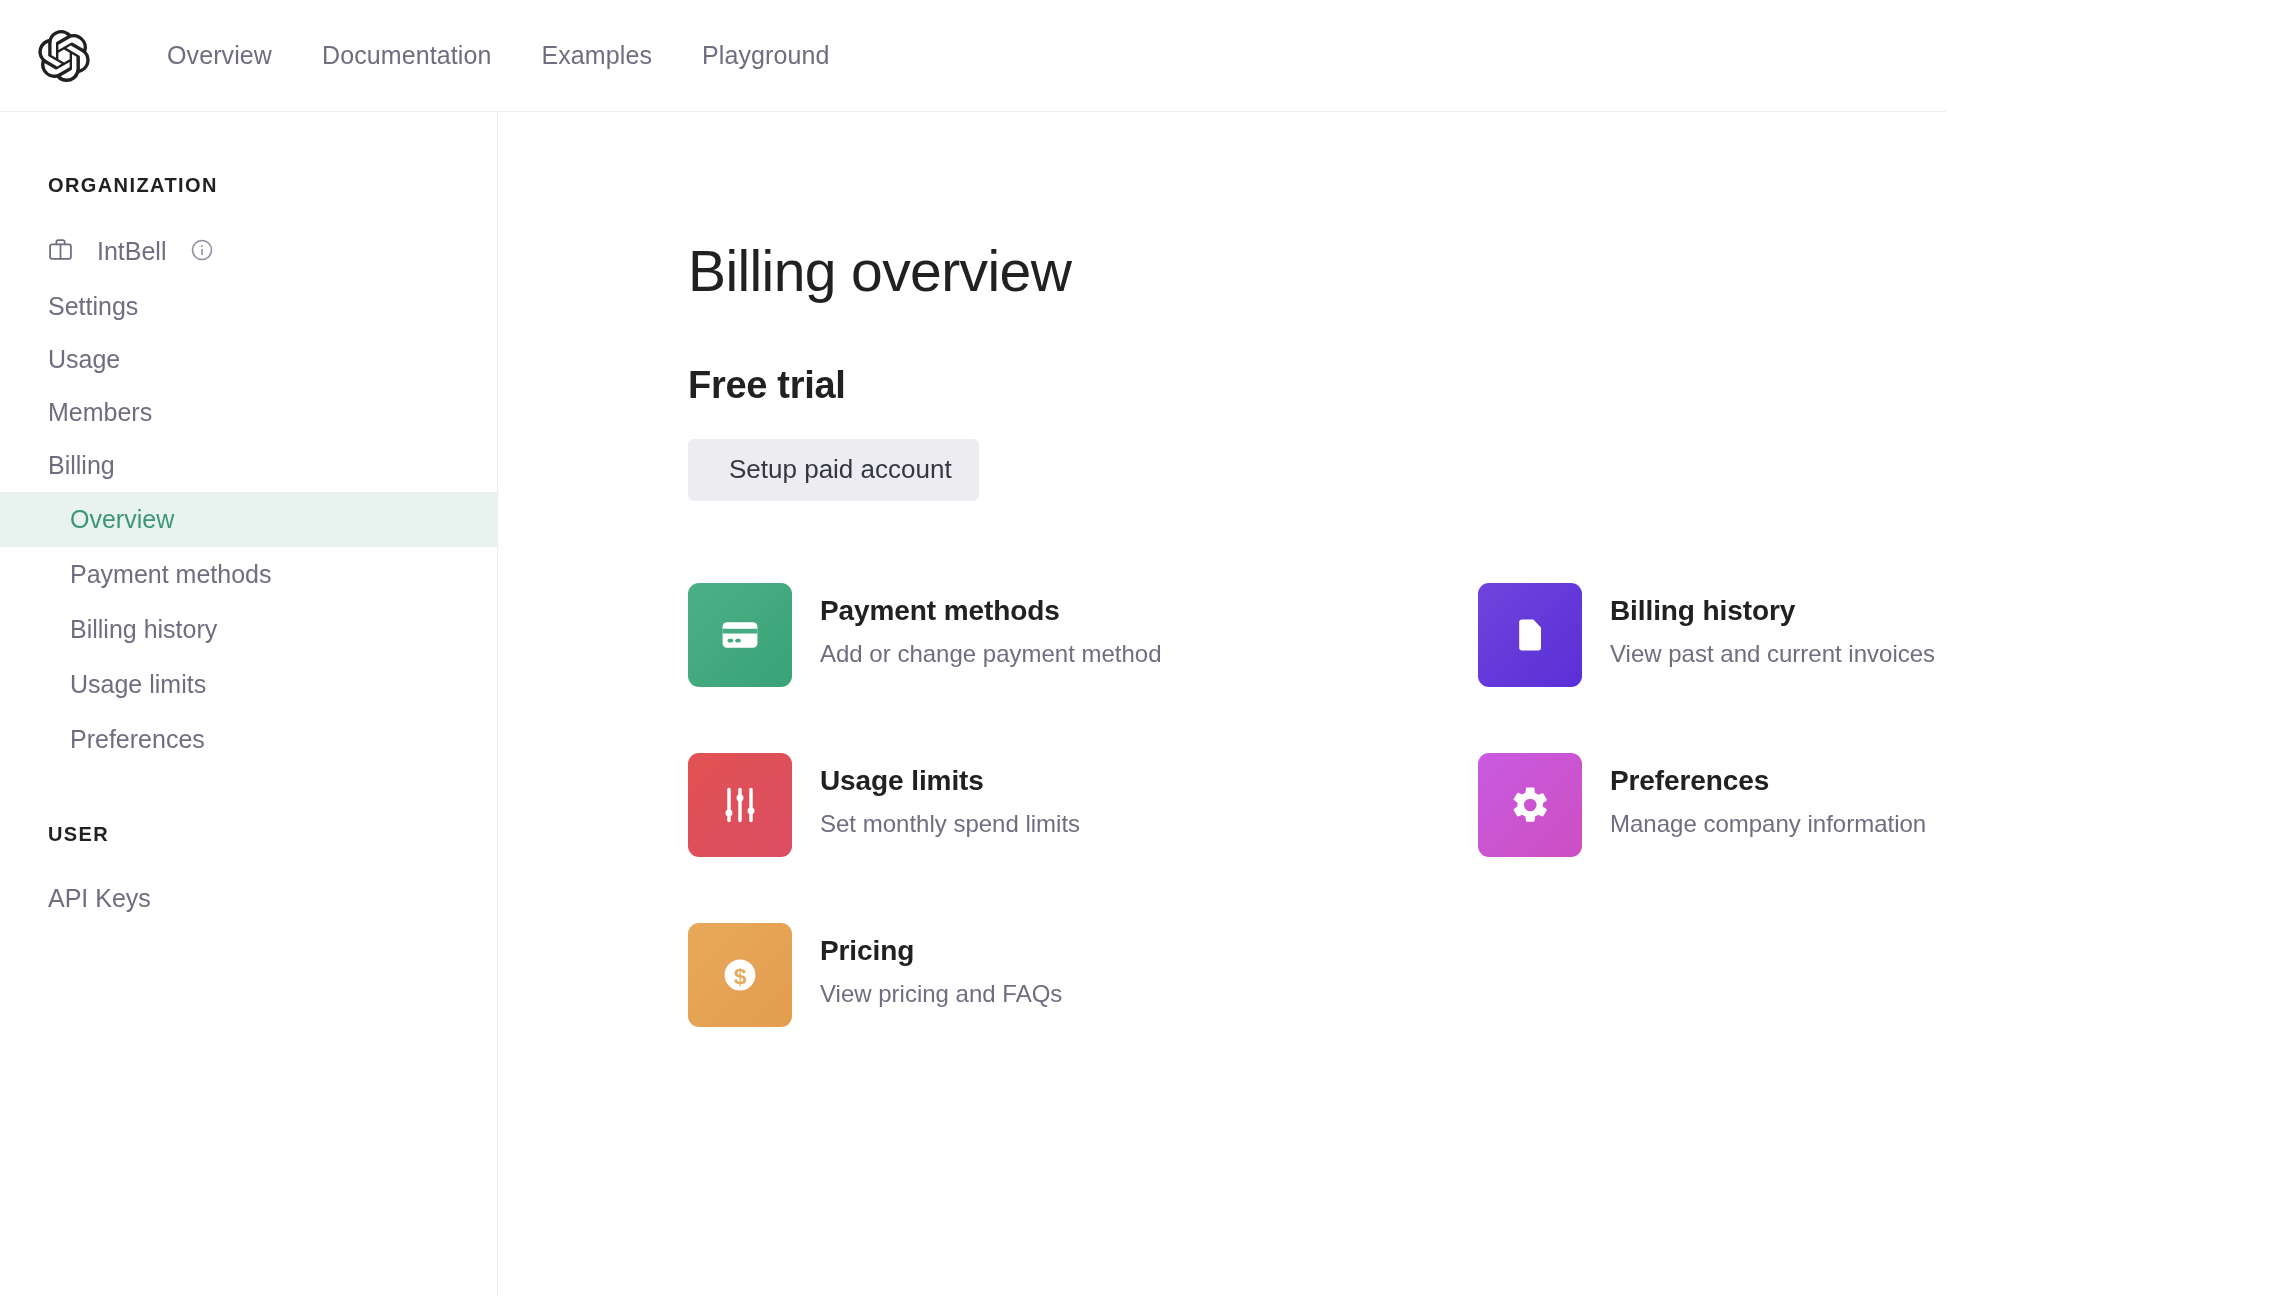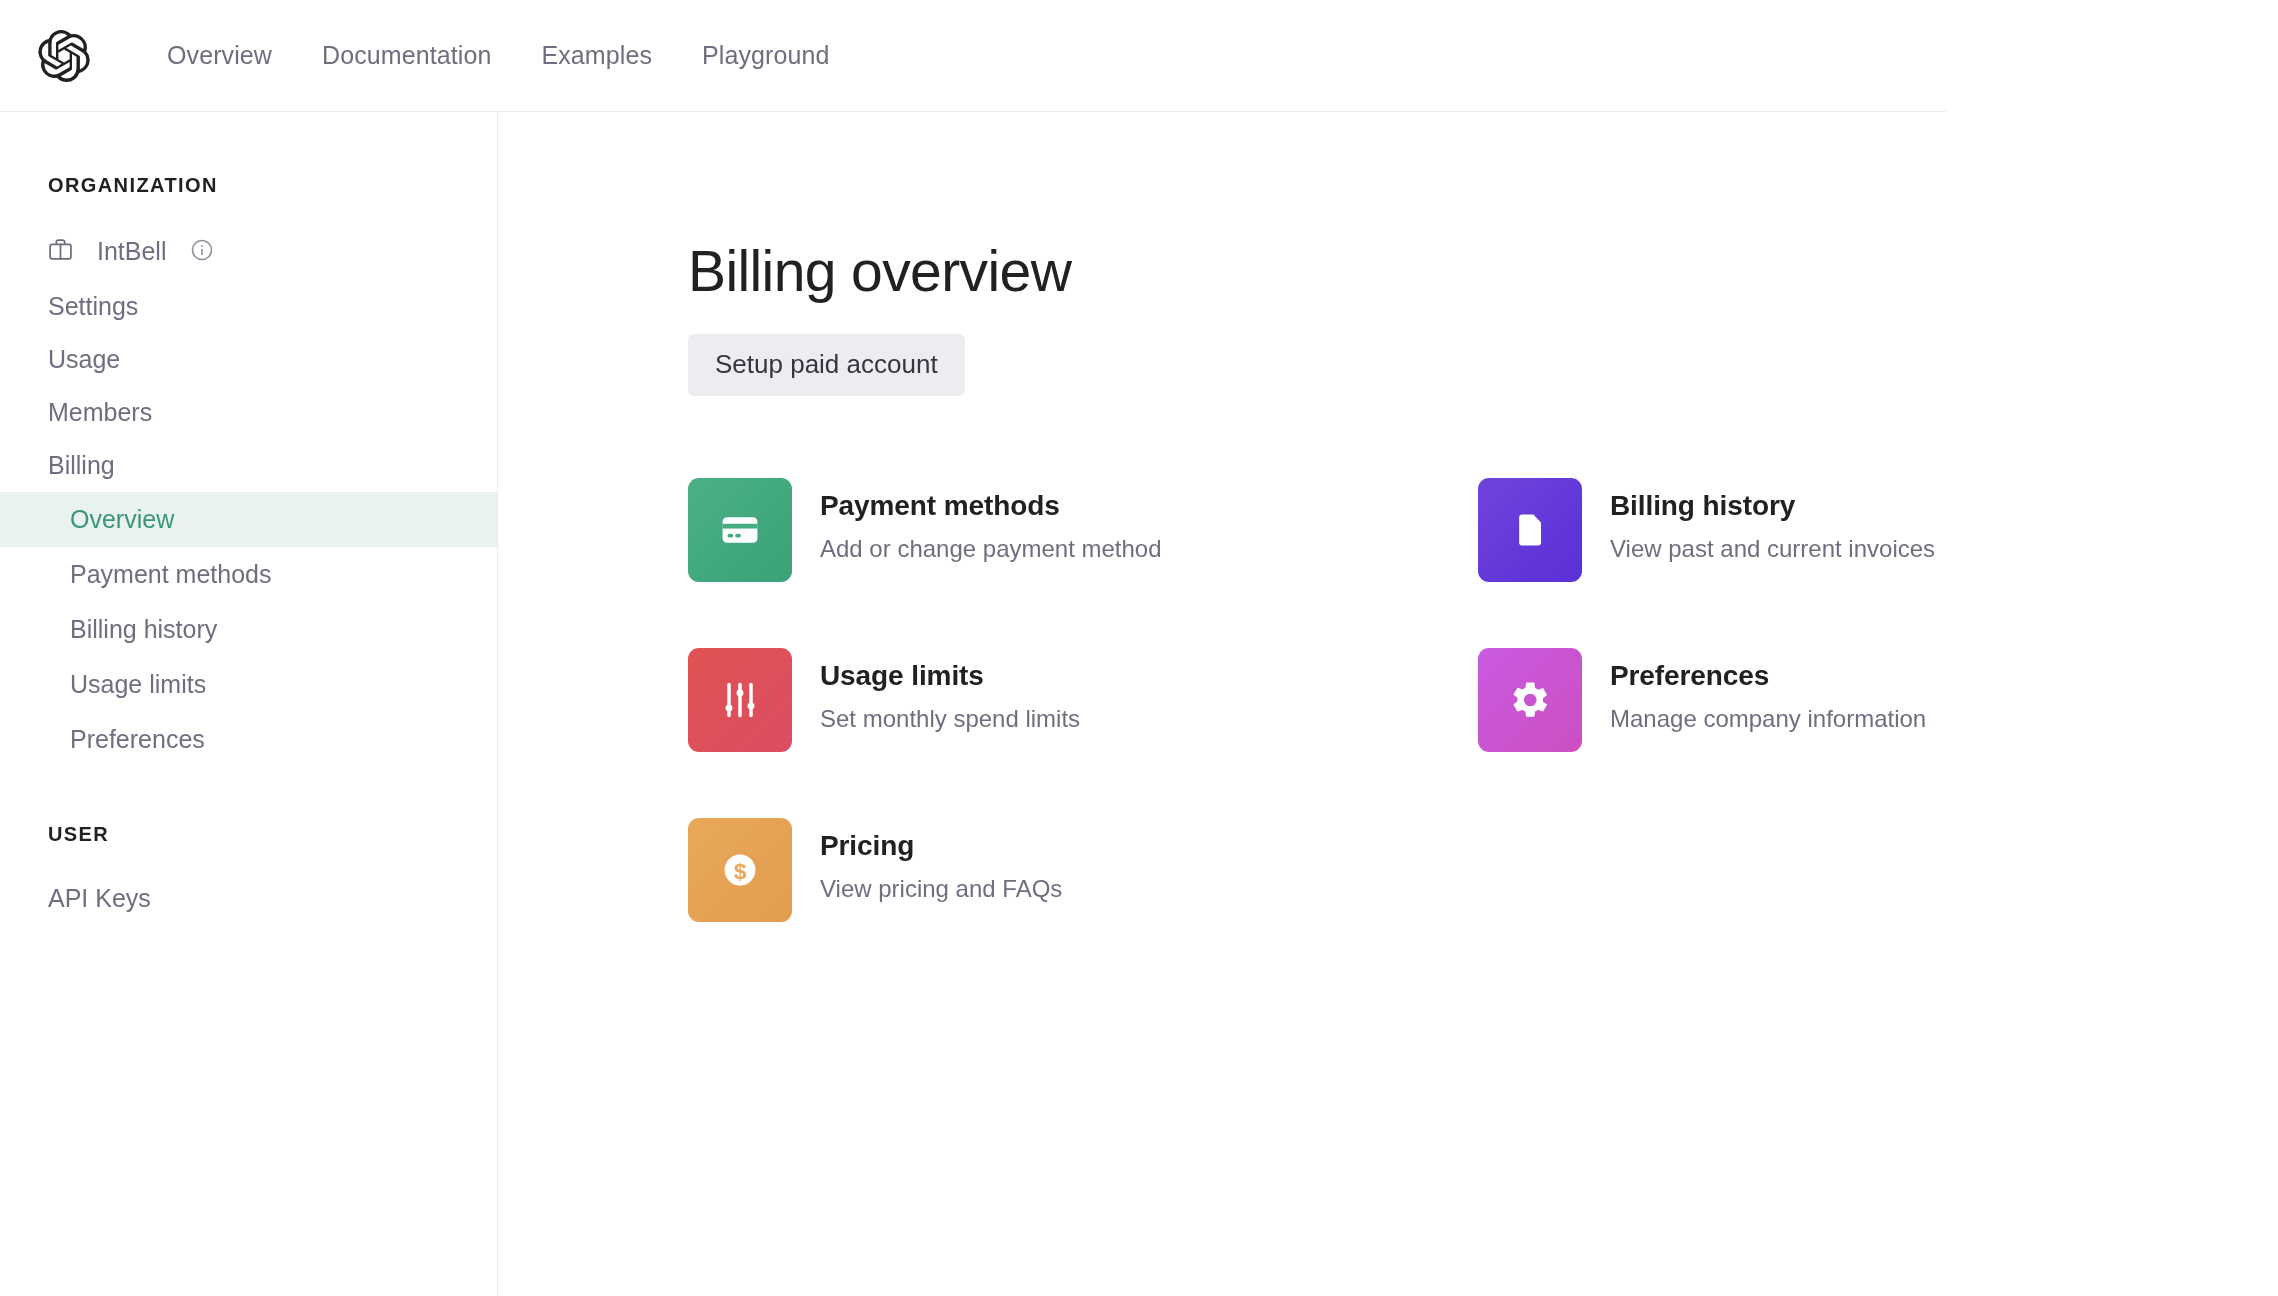--- a/index.html
+++ b/index.html
@@ -154,21 +154,21 @@
 
   .btn-setup {
     margin-top: 32px;
     display: inline-block;
     background: #ececf1;
     color: #353740;
     border: none;
     border-radius: 6px;
     font-size: 26px;
     font-family: "Liberation Sans", sans-serif;
-    padding: 17px 27px 19px 27px;
+    padding: 17px 27px 19px 41px;
     cursor: pointer;
     line-height: 1;
   }
 
   
   .cards {
     margin-top: 82px;
     display: grid;
     grid-template-columns: 790px 790px;
     grid-auto-rows: 170px;
@@ -268,20 +268,21 @@
 
       <div class="side-section-title">USER</div>
 
       <div class="side-item">API Keys</div>
     </div>
 
     <div class="main">
 
       <div class="page-title">Billing overview</div>
 
+      <div class="section-title">Free trial</div>
 
 
       <button class="btn-setup">Setup paid account</button>
 
       <div class="cards">
 
         <div class="card">
           <div class="card-icon" style="background:linear-gradient(135deg,#4cb087,#39a276);">
             <svg width="44" height="44" viewBox="0 0 24 24" fill="#ffffff">
               <rect x="2.5" y="5" width="19" height="14" rx="2.4"></rect>

